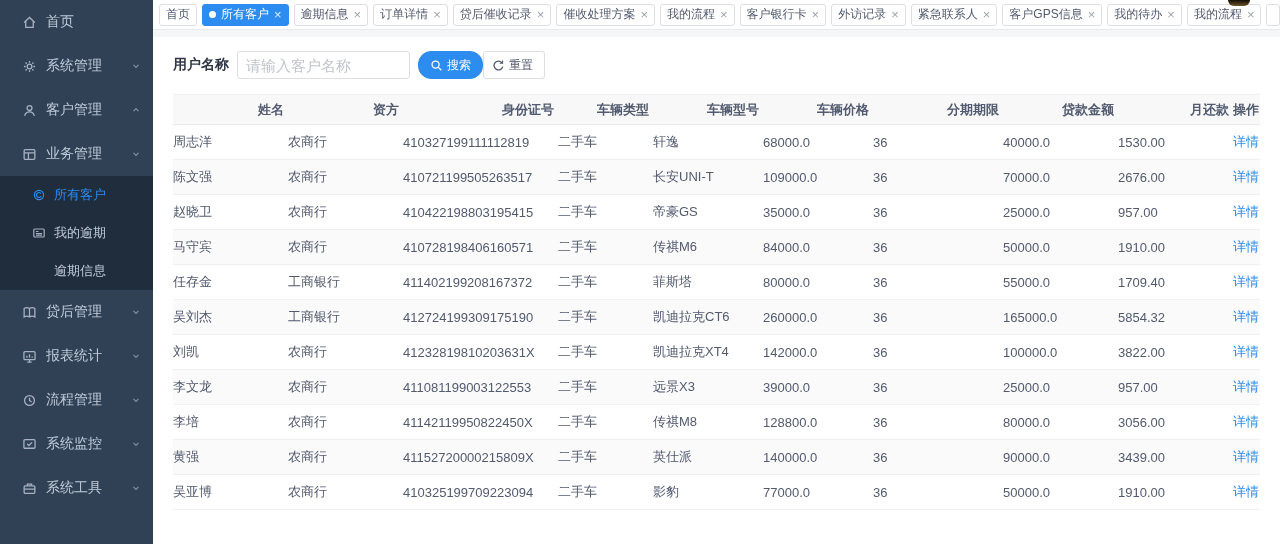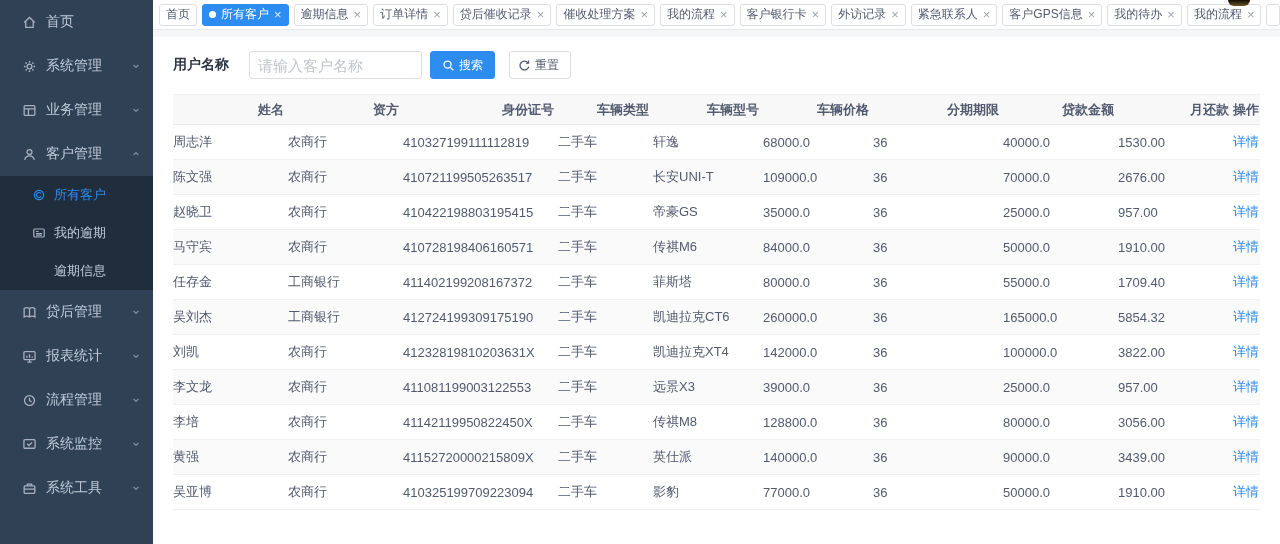--- a/index.html
+++ b/index.html
@@ -36,30 +36,30 @@
   .tab .tab-close { margin-left:5px; font-size:13px; line-height:1; color:#9aa3ad; }
   .tab.active { background:#2d8cf0; border-color:#2d8cf0; color:#fff; }
   .tab.active .tab-close { color:rgba(255,255,255,.85); }
   .avatar-sliver { position:absolute; top:0; right:30px; width:22px; height:6px;
     background:linear-gradient(#120c06,#6b5626); border-radius:0 0 6px 6px; }
   .gap-strip { height:7px; background:#f5f6f8; }
 
   
   .content { padding:9px 20px 0 20px; }
   .search-row { display:flex; align-items:center; height:28px; margin-bottom:15px; margin-top:5px; }
-  .search-label { font-size:14px; font-weight:bold; color:#2f3646; margin-right:20px; }
+  .search-label { font-size:14px; font-weight:bold; color:#2f3646; margin-right:8px; }
   .search-input { width:173px; height:28px; border:1px solid #dcdee2; border-radius:3px;
     padding:0 8px; font-size:15px; color:#515a6e; outline:none;
     font-family:"Liberation Sans","DejaVu Sans",sans-serif; }
   .search-input::placeholder { color:#c0c4cc; }
   .btn { height:28px; display:inline-flex; align-items:center; border-radius:3px;
     font-size:12px; padding:0 11px; cursor:pointer; border:1px solid transparent; }
   .btn .b-icon { margin-right:4px; display:flex; }
-  .btn-primary { background:#2d8cf0; border-color:#2d8cf0; color:#fff; margin-left:8px; }
-  .btn-default { background:#fff; border-color:#dcdee2; color:#515a6e; margin-left:14px;padding-left:8px; }
+  .btn-primary { background:#2d8cf0; border-color:#2d8cf0; color:#fff; margin-left:8px;border-radius:13px; }
+  .btn-default { background:#fff; border-color:#dcdee2; color:#515a6e; margin-left:0;padding-left:8px; }
 
   
   table { width:1087px; border-collapse:collapse; table-layout:fixed; }
   th, td { text-align:left; font-size:13px; height:35px; padding:0 4px 0 0;
     overflow:hidden; white-space:nowrap; }
   thead th { height:30px; background:#f8f8f9; color:#515a6e; font-weight:bold;
     border-top:1px solid #eef0f3; border-bottom:1px solid #e8eaec;text-align:right; }
   td { color:#515a6e; border-bottom:1px solid #eef0f3; }
   tbody tr:nth-child(even) { background:#fafafa; }
   col.c1{width:115px} col.c2{width:115px} col.c3{width:155px} col.c4{width:95px}
@@ -93,43 +93,43 @@
     <span class="chev">
       <svg width="10" height="10" viewBox="0 0 14 14" fill="none" stroke="currentColor" stroke-width="1.6">
           <path d="M3.5 5.5 L7 9 L10.5 5.5"></path>
         </svg>
     </span>
   </div>
 
   <div class="side-item">
     <span class="s-icon">
       <svg width="15" height="15" viewBox="0 0 14 14" fill="none" stroke="currentColor" stroke-width="1.2">
+          <circle cx="7" cy="4.7" r="2.3"></circle>
+          <path d="M2.5 12c.5-2.6 2.2-3.8 4.5-3.8s4 1.2 4.5 3.8"></path>
+        </svg>
+    </span>
+    <span class="s-label">客户管理</span>
+    <span class="chev">
+      <svg width="10" height="10" viewBox="0 0 14 14" fill="none" stroke="currentColor" stroke-width="1.6">
+          <path d="M3.5 8.5 L7 5 L10.5 8.5"></path>
+        </svg>
+    </span>
+  </div>
+
+  <div class="side-item">
+    <span class="s-icon">
+      <svg width="15" height="15" viewBox="0 0 14 14" fill="none" stroke="currentColor" stroke-width="1.2">
           <rect x="2" y="2.5" width="10" height="9" rx="1"></rect>
           <path d="M2 5.5h10M6 5.5v6"></path>
         </svg>
     </span>
     <span class="s-label">业务管理</span>
     <span class="chev">
       <svg width="10" height="10" viewBox="0 0 14 14" fill="none" stroke="currentColor" stroke-width="1.6">
           <path d="M3.5 5.5 L7 9 L10.5 5.5"></path>
-        </svg>
-    </span>
-  </div>
-
-  <div class="side-item">
-    <span class="s-icon">
-      <svg width="15" height="15" viewBox="0 0 14 14" fill="none" stroke="currentColor" stroke-width="1.2">
-          <circle cx="7" cy="4.7" r="2.3"></circle>
-          <path d="M2.5 12c.5-2.6 2.2-3.8 4.5-3.8s4 1.2 4.5 3.8"></path>
-        </svg>
-    </span>
-    <span class="s-label">客户管理</span>
-    <span class="chev">
-      <svg width="10" height="10" viewBox="0 0 14 14" fill="none" stroke="currentColor" stroke-width="1.6">
-          <path d="M3.5 8.5 L7 5 L10.5 8.5"></path>
         </svg>
     </span>
   </div>
 
   <div class="submenu">
     <div class="sub-item active">
       <span class="s-icon">
         <svg width="14" height="14" viewBox="0 0 14 14" fill="none" stroke="currentColor" stroke-width="1.2">
             <circle cx="7" cy="7" r="4.6"></circle>
             <path d="M9 5.6a2.5 2.5 0 1 0 0 2.8"></path>

